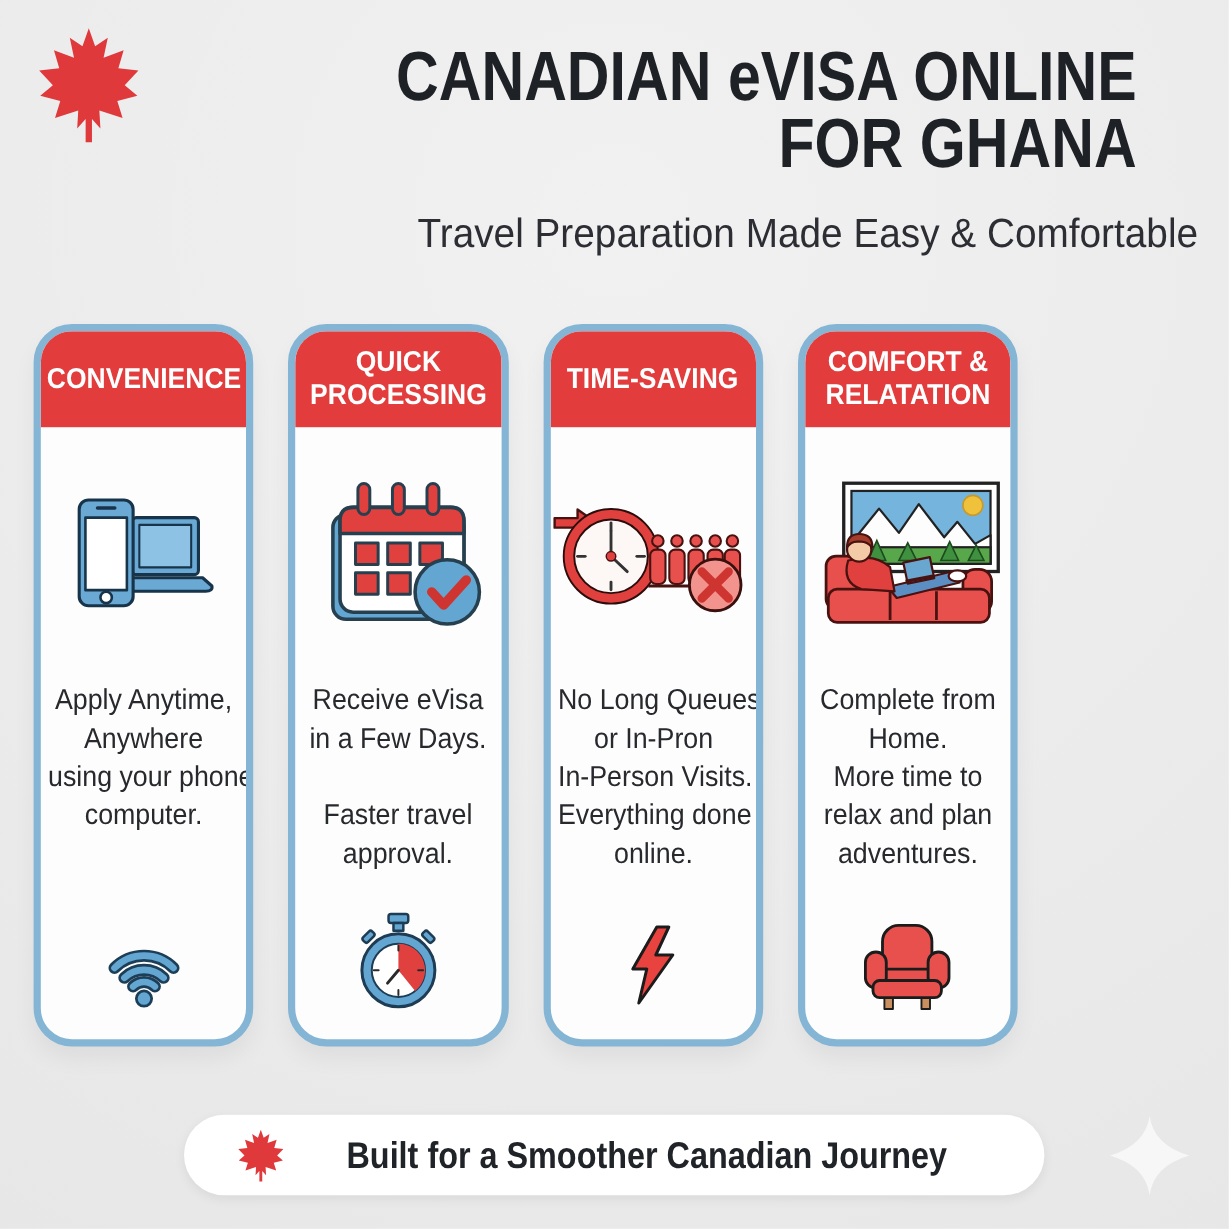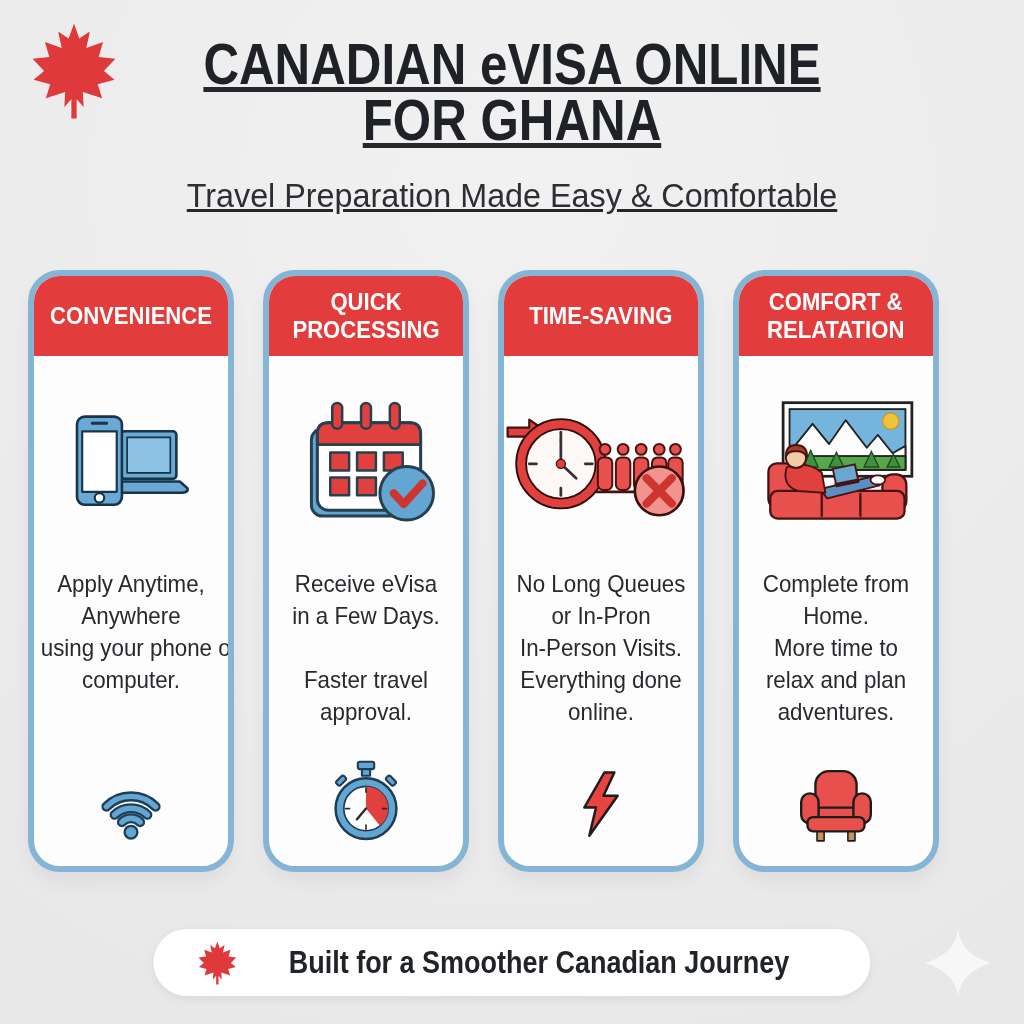--- a/index.html
+++ b/index.html
@@ -3,31 +3,31 @@
 <meta charset="utf-8">
 <style>
   * { margin:0; padding:0; box-sizing:border-box; }
   html,body { width:1024px; height:1024px; }
   body {
     font-family:"Liberation Sans", sans-serif;
     background:radial-gradient(circle at 50% 18%, #f1f1f2 0%, #ebebec 62%, #e7e7e8 100%);
     position:relative; overflow:hidden; color:#25272b;
   }
   .leaf-top { position:absolute; left:30px; top:20px; width:88px; height:102px; }
-  .masthead { padding-top:36px; text-align:center;text-decoration:underline; }
+  .masthead { padding-top:36px; text-align:right; }
   .title-line {
     font-size:58px; font-weight:bold; line-height:56px; color:#1e2125;
     letter-spacing:0px; transform:scaleX(0.85); transform-origin:50% 50%;
     white-space:nowrap;
   }
   .subtitle {
     margin-top:28px; font-size:34px; color:#2c2e33; font-weight:normal;
     transform:scaleX(0.95); transform-origin:50% 50%; white-space:nowrap;
   }
-  .cards { position:absolute; left:28px; top:270px; width:911px; height:602px;
+  .cards { position:absolute; left:28px; top:270px; width:820px; height:602px;
     display:flex; gap:29px; }
   .card {
     flex:1; background:#fdfdfe; border:6px solid #84b5d4; border-radius:32px;
     display:flex; flex-direction:column; overflow:hidden;
     box-shadow:0 10px 18px rgba(0,0,0,0.05);
   }
   .card-header {
     background:#e23c3c; min-height:80px; display:flex; align-items:center;
     justify-content:center; padding:8px 6px;
   }

